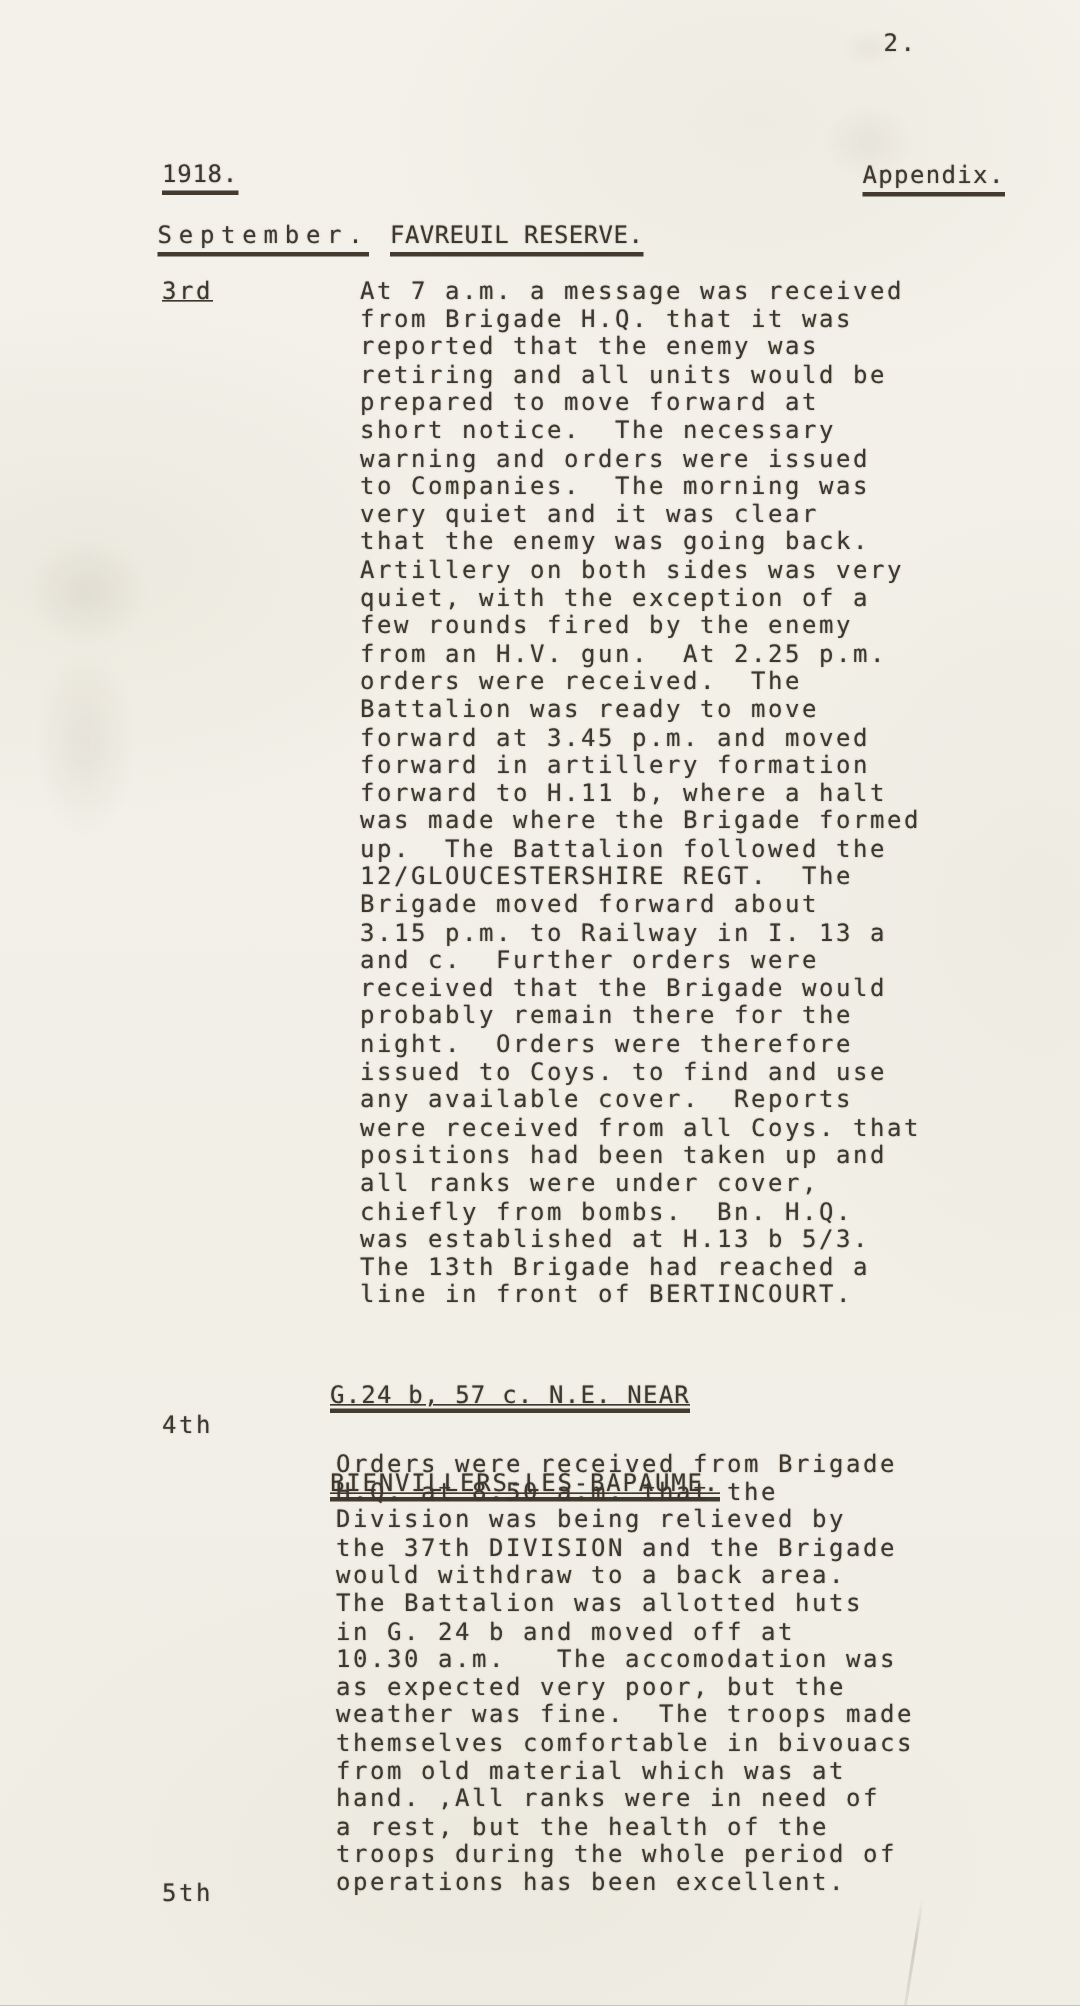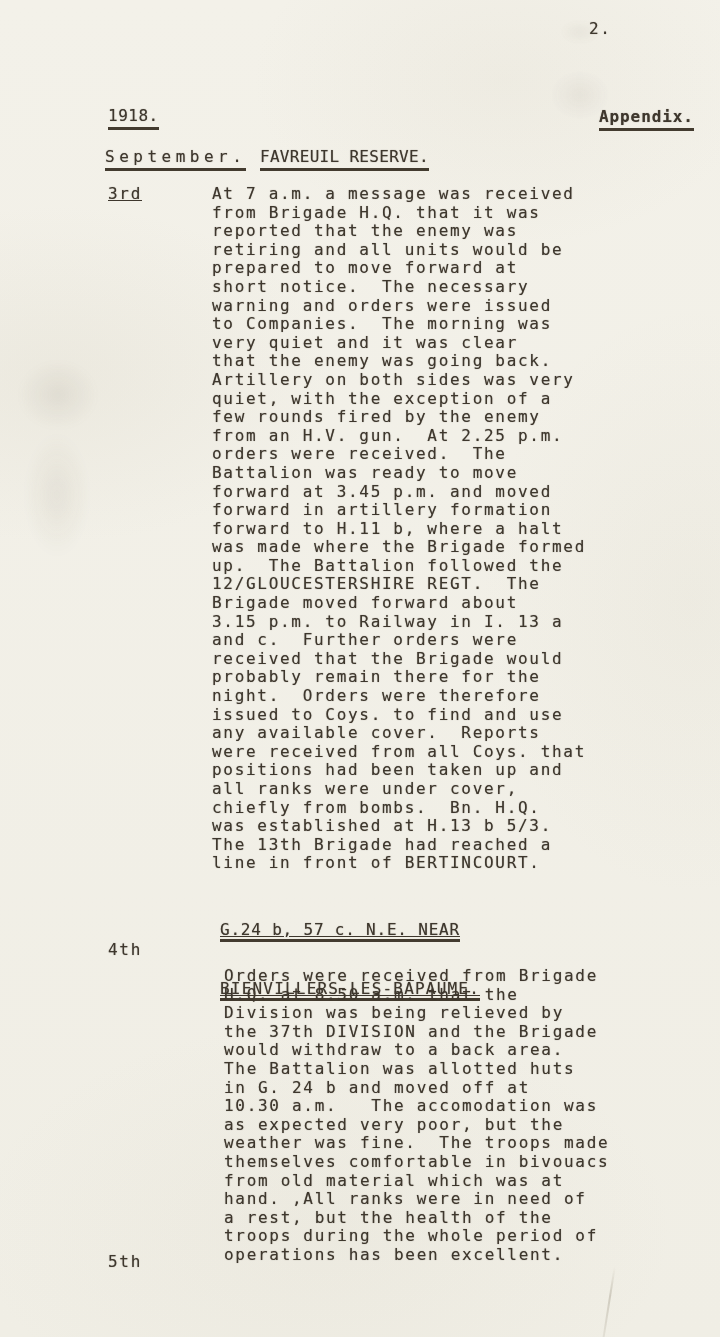--- a/index.html
+++ b/index.html
@@ -28,26 +28,26 @@
     text-shadow:0 0 1px rgba(62,55,45,0.55);
   }
   .uline{
     display:inline-block;
     border-bottom:3px solid #433b2f;
     padding-bottom:1px;
   }
   
   .page-number{left:589px;top:20px;}
   .year{left:108px;top:107px;letter-spacing:0.5px;}
-  .appendix{left:599px;top:108px;letter-spacing:0.9px;font-weight:bold;}
+  .appendix{left:575px;top:108px;letter-spacing:0.9px;}
   .month{left:105px;top:148px;letter-spacing:4.5px;text-decoration:underline;}
   .location{left:260px;top:148px;letter-spacing:0.3px;text-decoration:underline;}
   
   .date-3{left:108px;top:185px;text-decoration:underline;}
-  .body-3{left:212px;top:185px;}
+  .body-3{left:240px;top:185px;}
   .map-ref{left:220px;top:884px;}
   .map-ref .uline{display:table;line-height:17px;margin-bottom:1px;text-decoration:underline;}
   .map-line1{letter-spacing:0.8px;}
   .map-line2{letter-spacing:1.2px;}
   .date-4{left:108px;top:941px;}
   .body-4{left:224px;top:967px;}
   .date-5{left:108px;top:1253px;}
   .body-5{left:224px;top:1253px;}
   
   .smudge{

